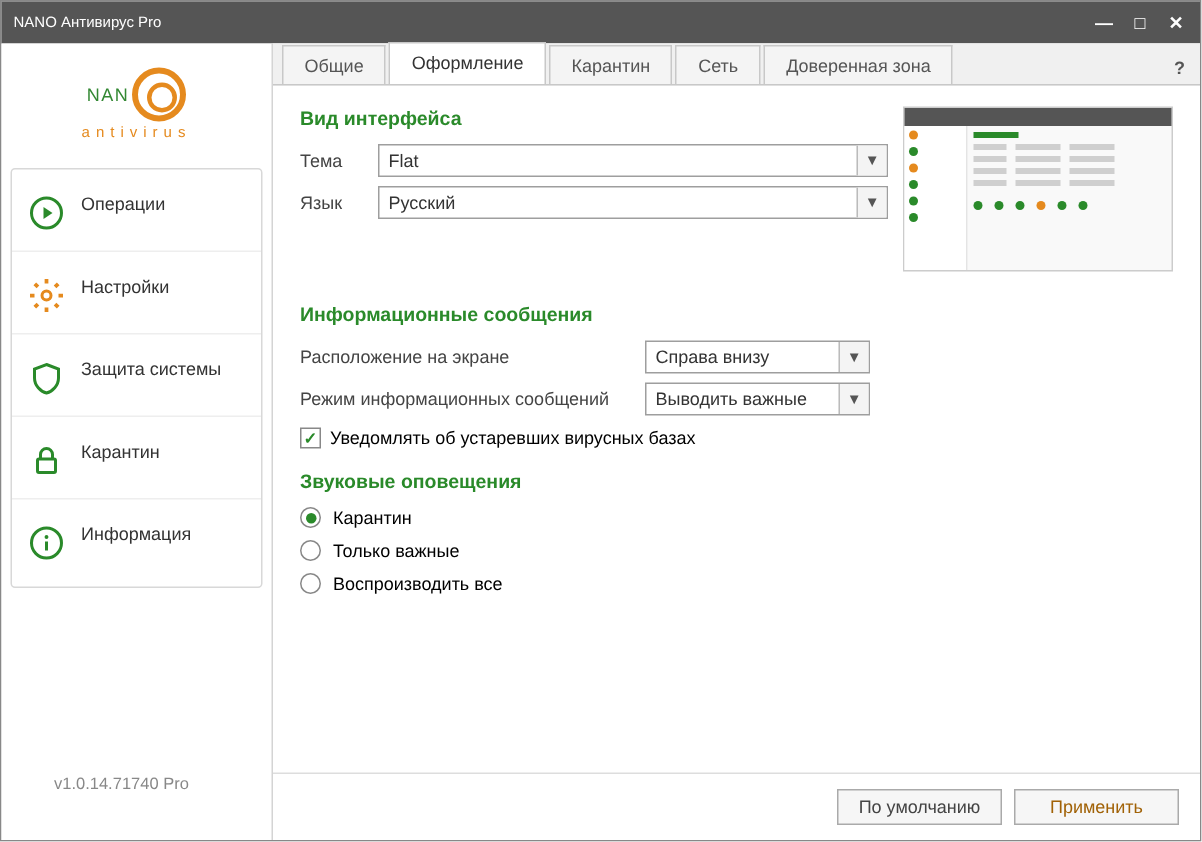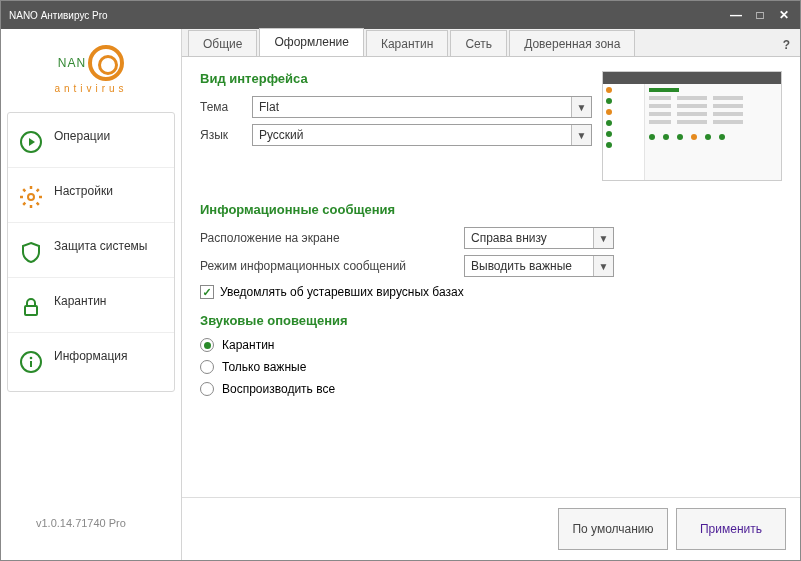--- a/index.html
+++ b/index.html
@@ -30,21 +30,21 @@
 .tab { padding: 6px 14px; border: 1px solid #c8c8c8; border-bottom: none; margin-right: 2px; background: #f4f4f4; color: #555; cursor: pointer; height: 26px; }
 .tab.active { background: #fff; color: #333; font-weight: normal; height: 28px; }
 .help-icon { margin-left: auto; padding: 4px 10px; color: #555; cursor: pointer; font-weight: bold; }
 
 .content { flex: 1; padding: 14px 18px 10px; overflow: auto; position: relative; }
 .section-title { color: #2a8a2a; font-weight: bold; font-size: 13px; margin-bottom: 10px; }
 .row { display: flex; align-items: center; margin-bottom: 6px; }
 .row-label { width: 52px; color: #444; }
 .row-label.wide { width: 230px; }
 .dropdown { flex: 0 0 340px; height: 22px; border: 1px solid #9e9e9e; background: #fff; display: flex; align-items: center; padding: 0 6px; color: #333; position: relative; }
-.dropdown.sm { flex: 0 0 150px; margin-left: 34px; }
+.dropdown.sm { flex: 0 0 150px; }
 .dd-arrow { position: absolute; right: 0; top: 0; width: 20px; height: 100%; border-left: 1px solid #bbb; display: flex; align-items: center; justify-content: center; color: #555; font-size: 10px; background: #f4f4f4; }
 
 .preview { position: absolute; top: 14px; right: 18px; width: 180px; height: 110px; border: 1px solid #ccc; background: #f9f9f9; }
 .preview-title { background: #555; height: 12px; }
 .preview-body { display: flex; height: calc(100% - 12px); }
 .preview-side { width: 42px; background: #fff; border-right: 1px solid #e4e4e4; padding: 3px; display: flex; flex-direction: column; gap: 5px; }
 .ps-item { display:flex; align-items:center; gap:2px; }
 .ps-dot { width: 6px; height: 6px; border-radius: 50%; background: #2a8a2a; }
 .preview-main { flex: 1; padding: 4px; display: flex; flex-direction: column; gap: 4px; }
 .pm-row { display: flex; gap: 6px; }
@@ -52,22 +52,22 @@
 .pm-bar.g { background:#2a8a2a; }
 
 .checkbox-row { display: flex; align-items: center; gap: 6px; margin: 8px 0 14px; }
 .checkbox { width: 14px; height: 14px; border: 1px solid #888; display: flex; align-items: center; justify-content: center; color: #2a8a2a; font-size: 11px; font-weight: bold; }
 .radio-group { display: flex; flex-direction: column; gap: 8px; margin-top: 6px; }
 .radio-row { display: flex; align-items: center; gap: 8px; cursor: pointer; }
 .radio { width: 14px; height: 14px; border: 1px solid #888; border-radius: 50%; display: flex; align-items: center; justify-content: center; }
 .radio.checked::after { content: ''; width: 7px; height: 7px; background: #2a8a2a; border-radius: 50%; }
 
 .footer { display: flex; align-items: center; padding: 10px 14px; border-top: 1px solid #ddd; }
-.btn { min-width: 110px; height: 42px; border: 1px solid #aaa; background: #f6f6f6; color: #444; margin-left: 8px; cursor: pointer; display:flex; align-items:center; justify-content:center; }
-.btn.disabled { color: #4c1d95; cursor: default; }
+.btn { min-width: 110px; height: 24px; border: 1px solid #aaa; background: #f6f6f6; color: #444; margin-left: 8px; cursor: pointer; display:flex; align-items:center; justify-content:center; }
+.btn.disabled { color: #a16207; cursor: default; }
 </style>
 </head>
 <body>
 
 <div class="window">
   <div class="titlebar">
     <div class="titlebar-title">NANO Антивирус Pro</div>
     <div class="titlebar-controls">
       <span>—</span>
       <span>□</span>

